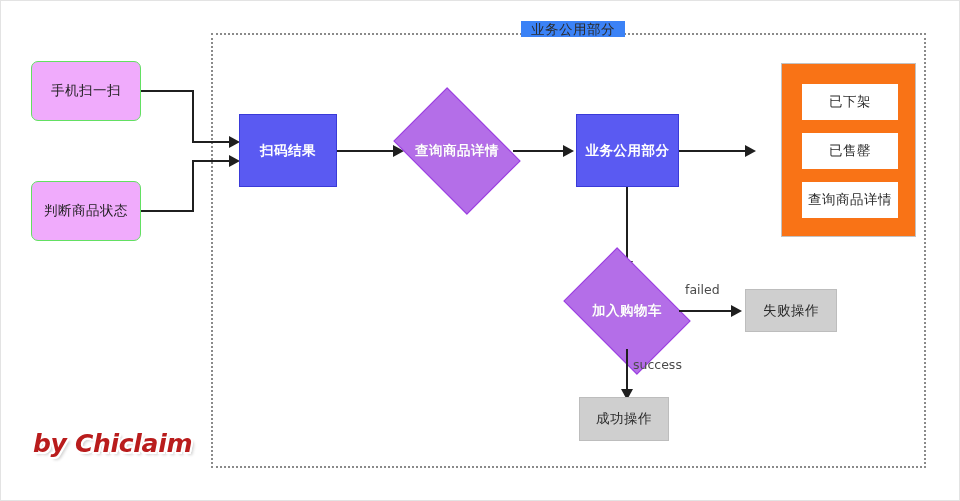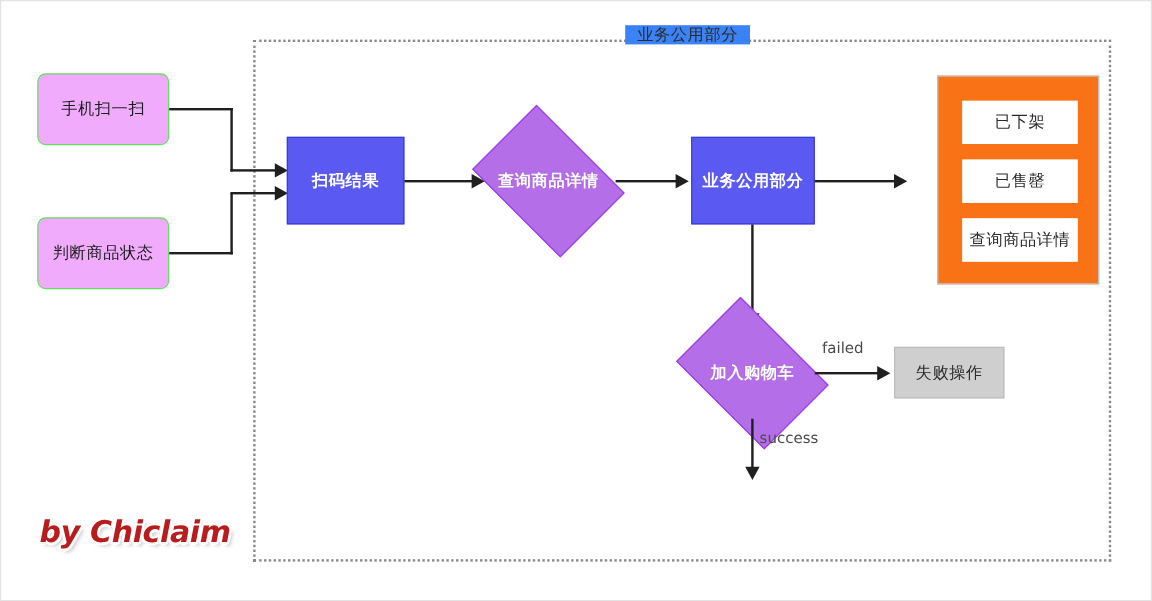--- a/index.html
+++ b/index.html
@@ -237,16 +237,19 @@
   <div class="edge-label" style="left:684px; top:281px;">failed</div>
 
   <div class="node node-gray" style="left:744px; top:288px; width:92px; height:43px;">
     <span>失败操作</span>
   </div>
 
   <div class="line-v" style="left:625px; top:348px; height:45px;"></div>
   <div class="arrow-down" style="left:620px; top:388px;"></div>
   <div class="edge-label" style="left:632px; top:356px;">success</div>
 
+  <div class="node node-gray" style="left:578px; top:396px; width:90px; height:44px;">
+    <span>成功操作</span>
+  </div>
 
   <div class="watermark">by Chiclaim</div>
 
 </div>
 
 </body></html>

